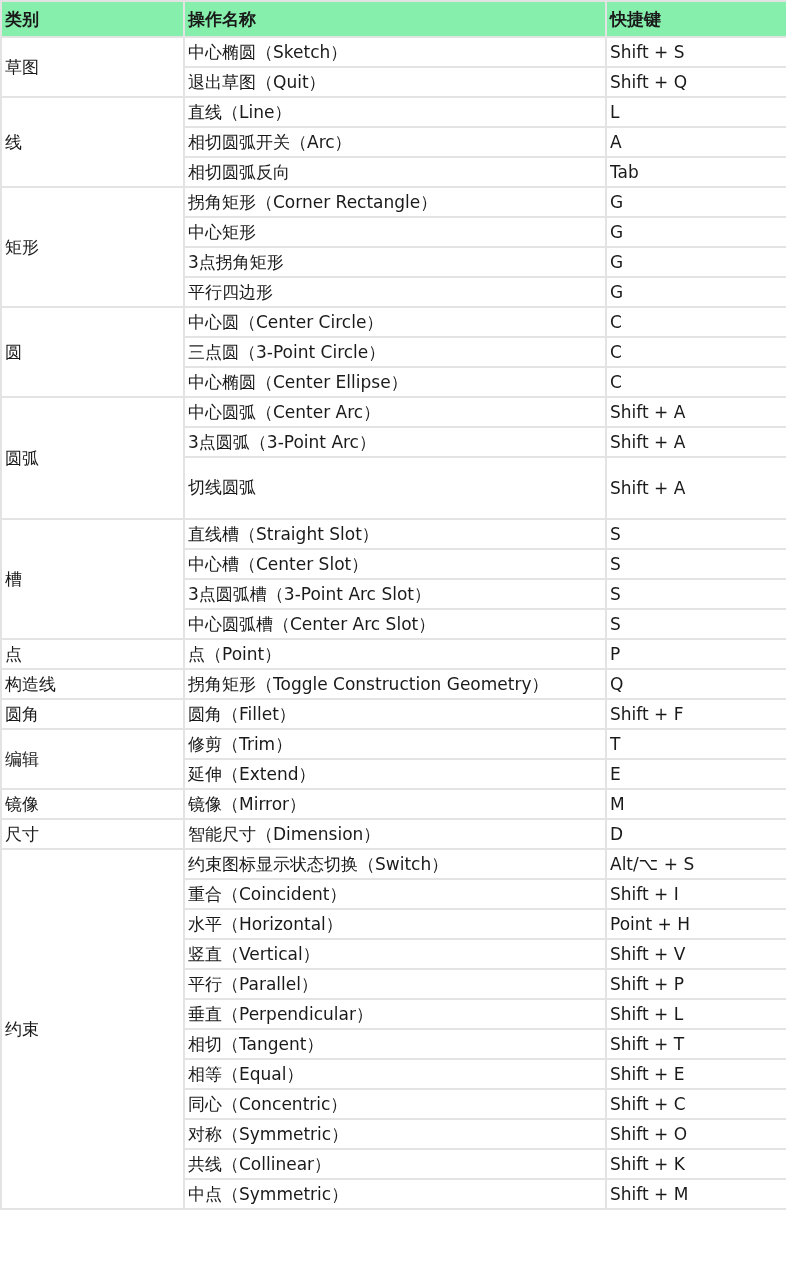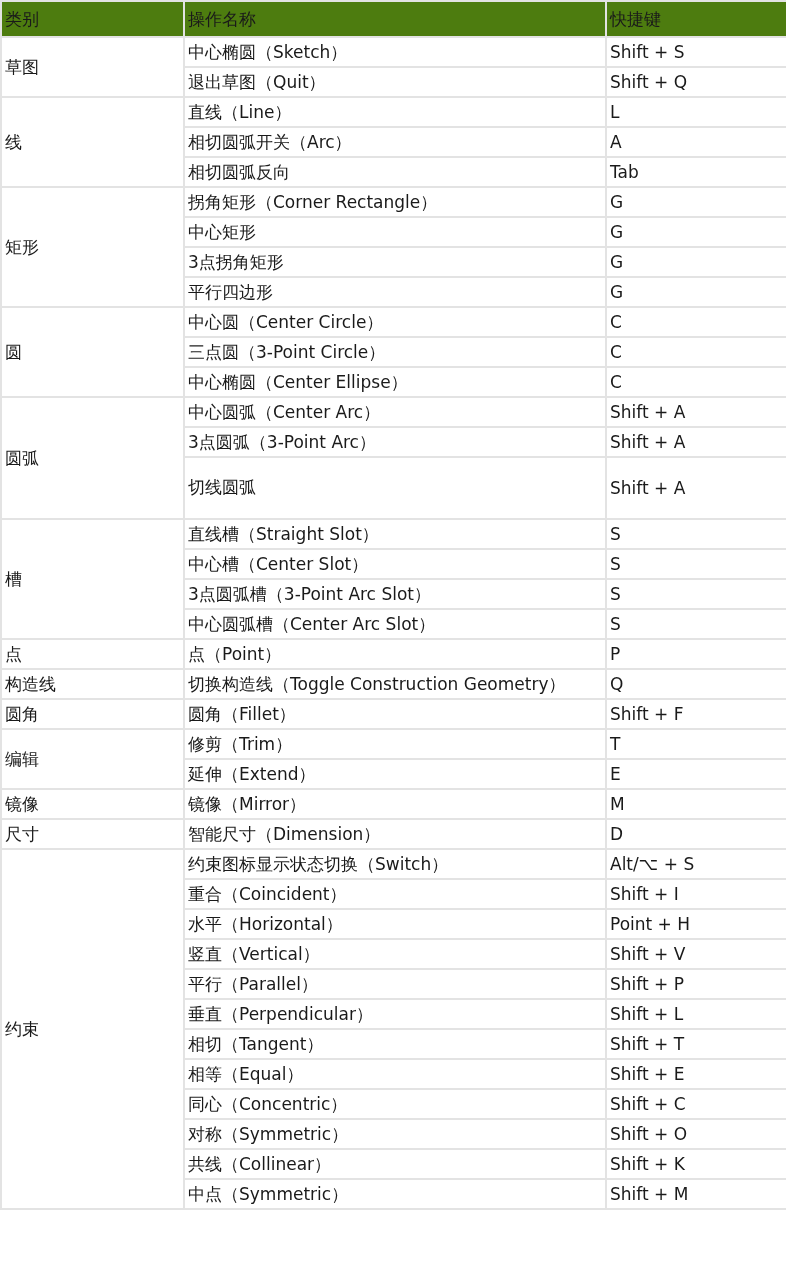--- a/index.html
+++ b/index.html
@@ -2,21 +2,21 @@
 <html><head>
 <meta charset="utf-8">
 <style>
   html, body { margin: 0; padding: 0; background: #ffffff; }
   body { width: 786px; height: 1280px; overflow: hidden; font-family: "DejaVu Sans", "Liberation Sans", sans-serif; color: #1a1a1a; }
   table { border-collapse: collapse; width: 786px; table-layout: fixed; }
   col.c1 { width: 183px; }
   col.c2 { width: 422px; }
   col.c3 { width: 181px; }
   th, td { border: 2px solid #e3e3e3; padding: 0 0 0 3px; font-size: 17px; line-height: 20px; text-align: left; vertical-align: middle; white-space: nowrap; overflow: hidden; }
-  th { background: #4d7c0f; font-weight: normal; height: 34px; }
+  th { background: #86efac; font-weight: bold; height: 34px; }
   td { height: 28px; }
   td.tall { height: 60px; font-family: Liberation Serif, serif; }
   td.cat { vertical-align: middle; margin-top: 16px; }
   .b { font-weight: normal; }
 </style>
 </head>
 <body>
 
 <table>
   <colgroup>
@@ -114,21 +114,21 @@
         <td><span>中心圆弧槽（Center Arc Slot）</span></td>
         <td>S</td>
       </tr>
       <tr>
         <td class="cat" rowspan="1">点</td>
         <td><span>点（Point）</span></td>
         <td>P</td>
       </tr>
       <tr>
         <td class="cat" rowspan="1">构造线</td>
-        <td><span>切换构造线（Toggle Construction Geometry）</span></td>
+        <td><span>拐角矩形（Toggle Construction Geometry）</span></td>
         <td>Q</td>
       </tr>
       <tr>
         <td class="cat" rowspan="1">圆角</td>
         <td><span>圆角（Fillet）</span></td>
         <td>Shift + F</td>
       </tr>
       <tr>
         <td class="cat" rowspan="2">编辑</td>
         <td><span>修剪（Trim）</span></td>

